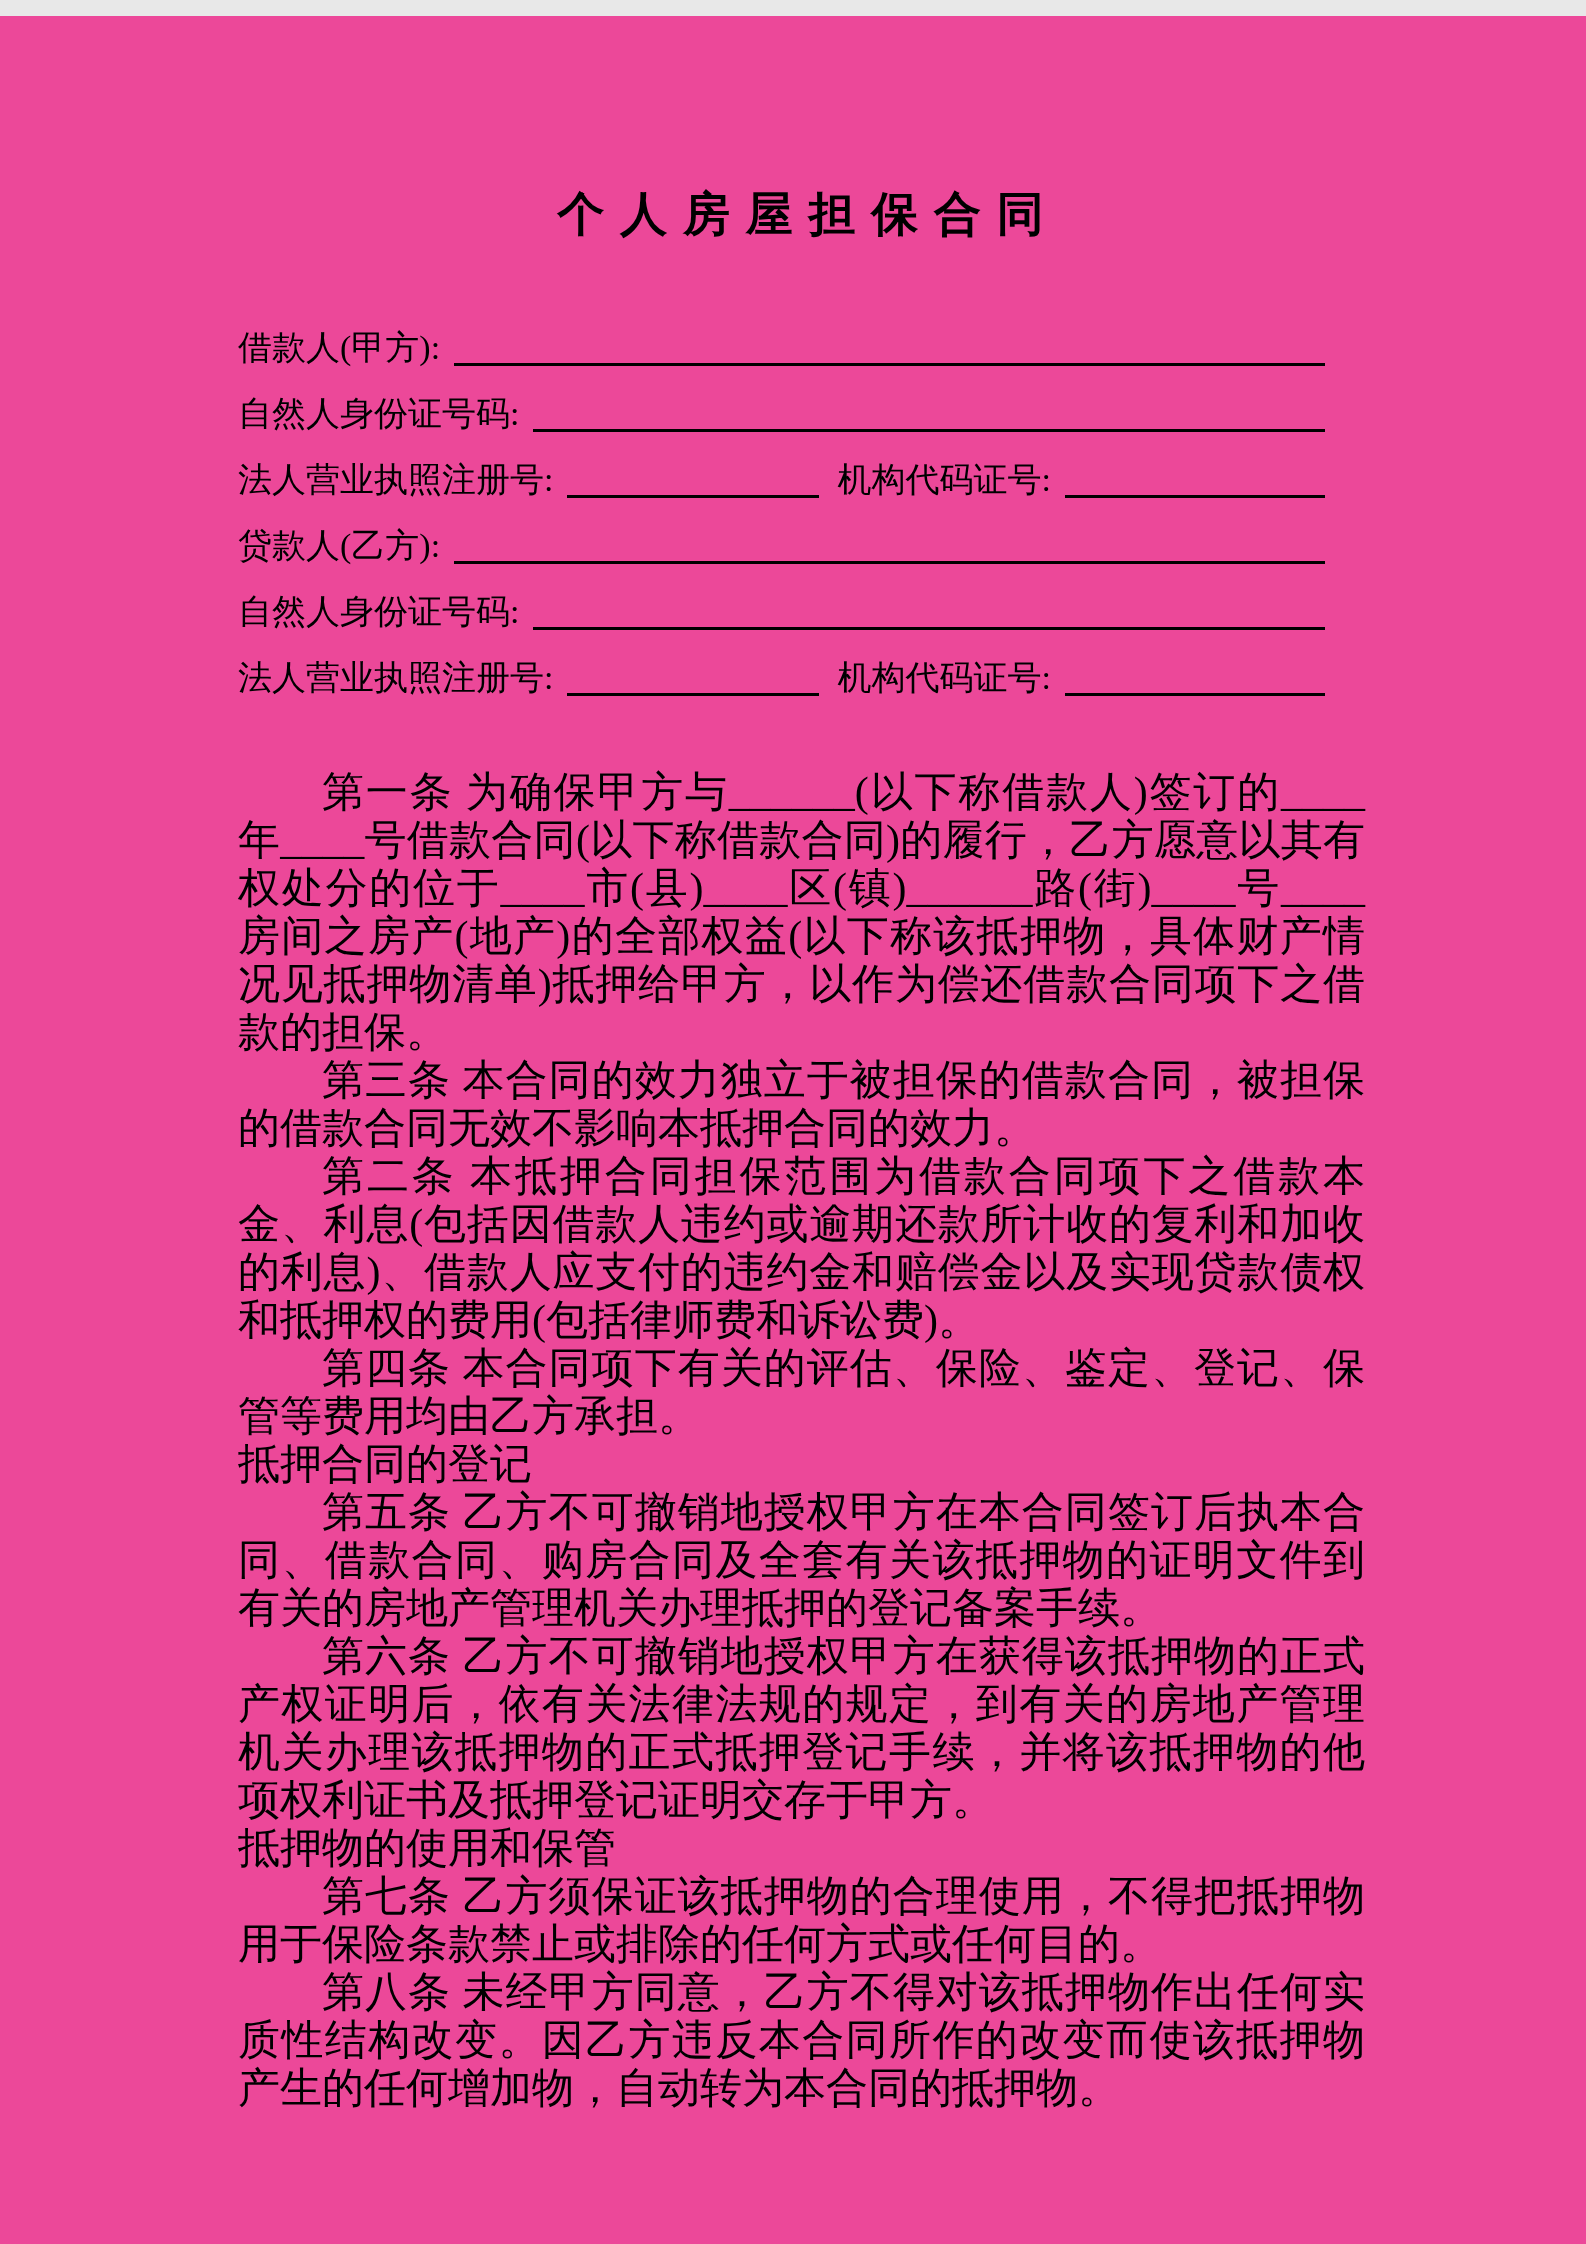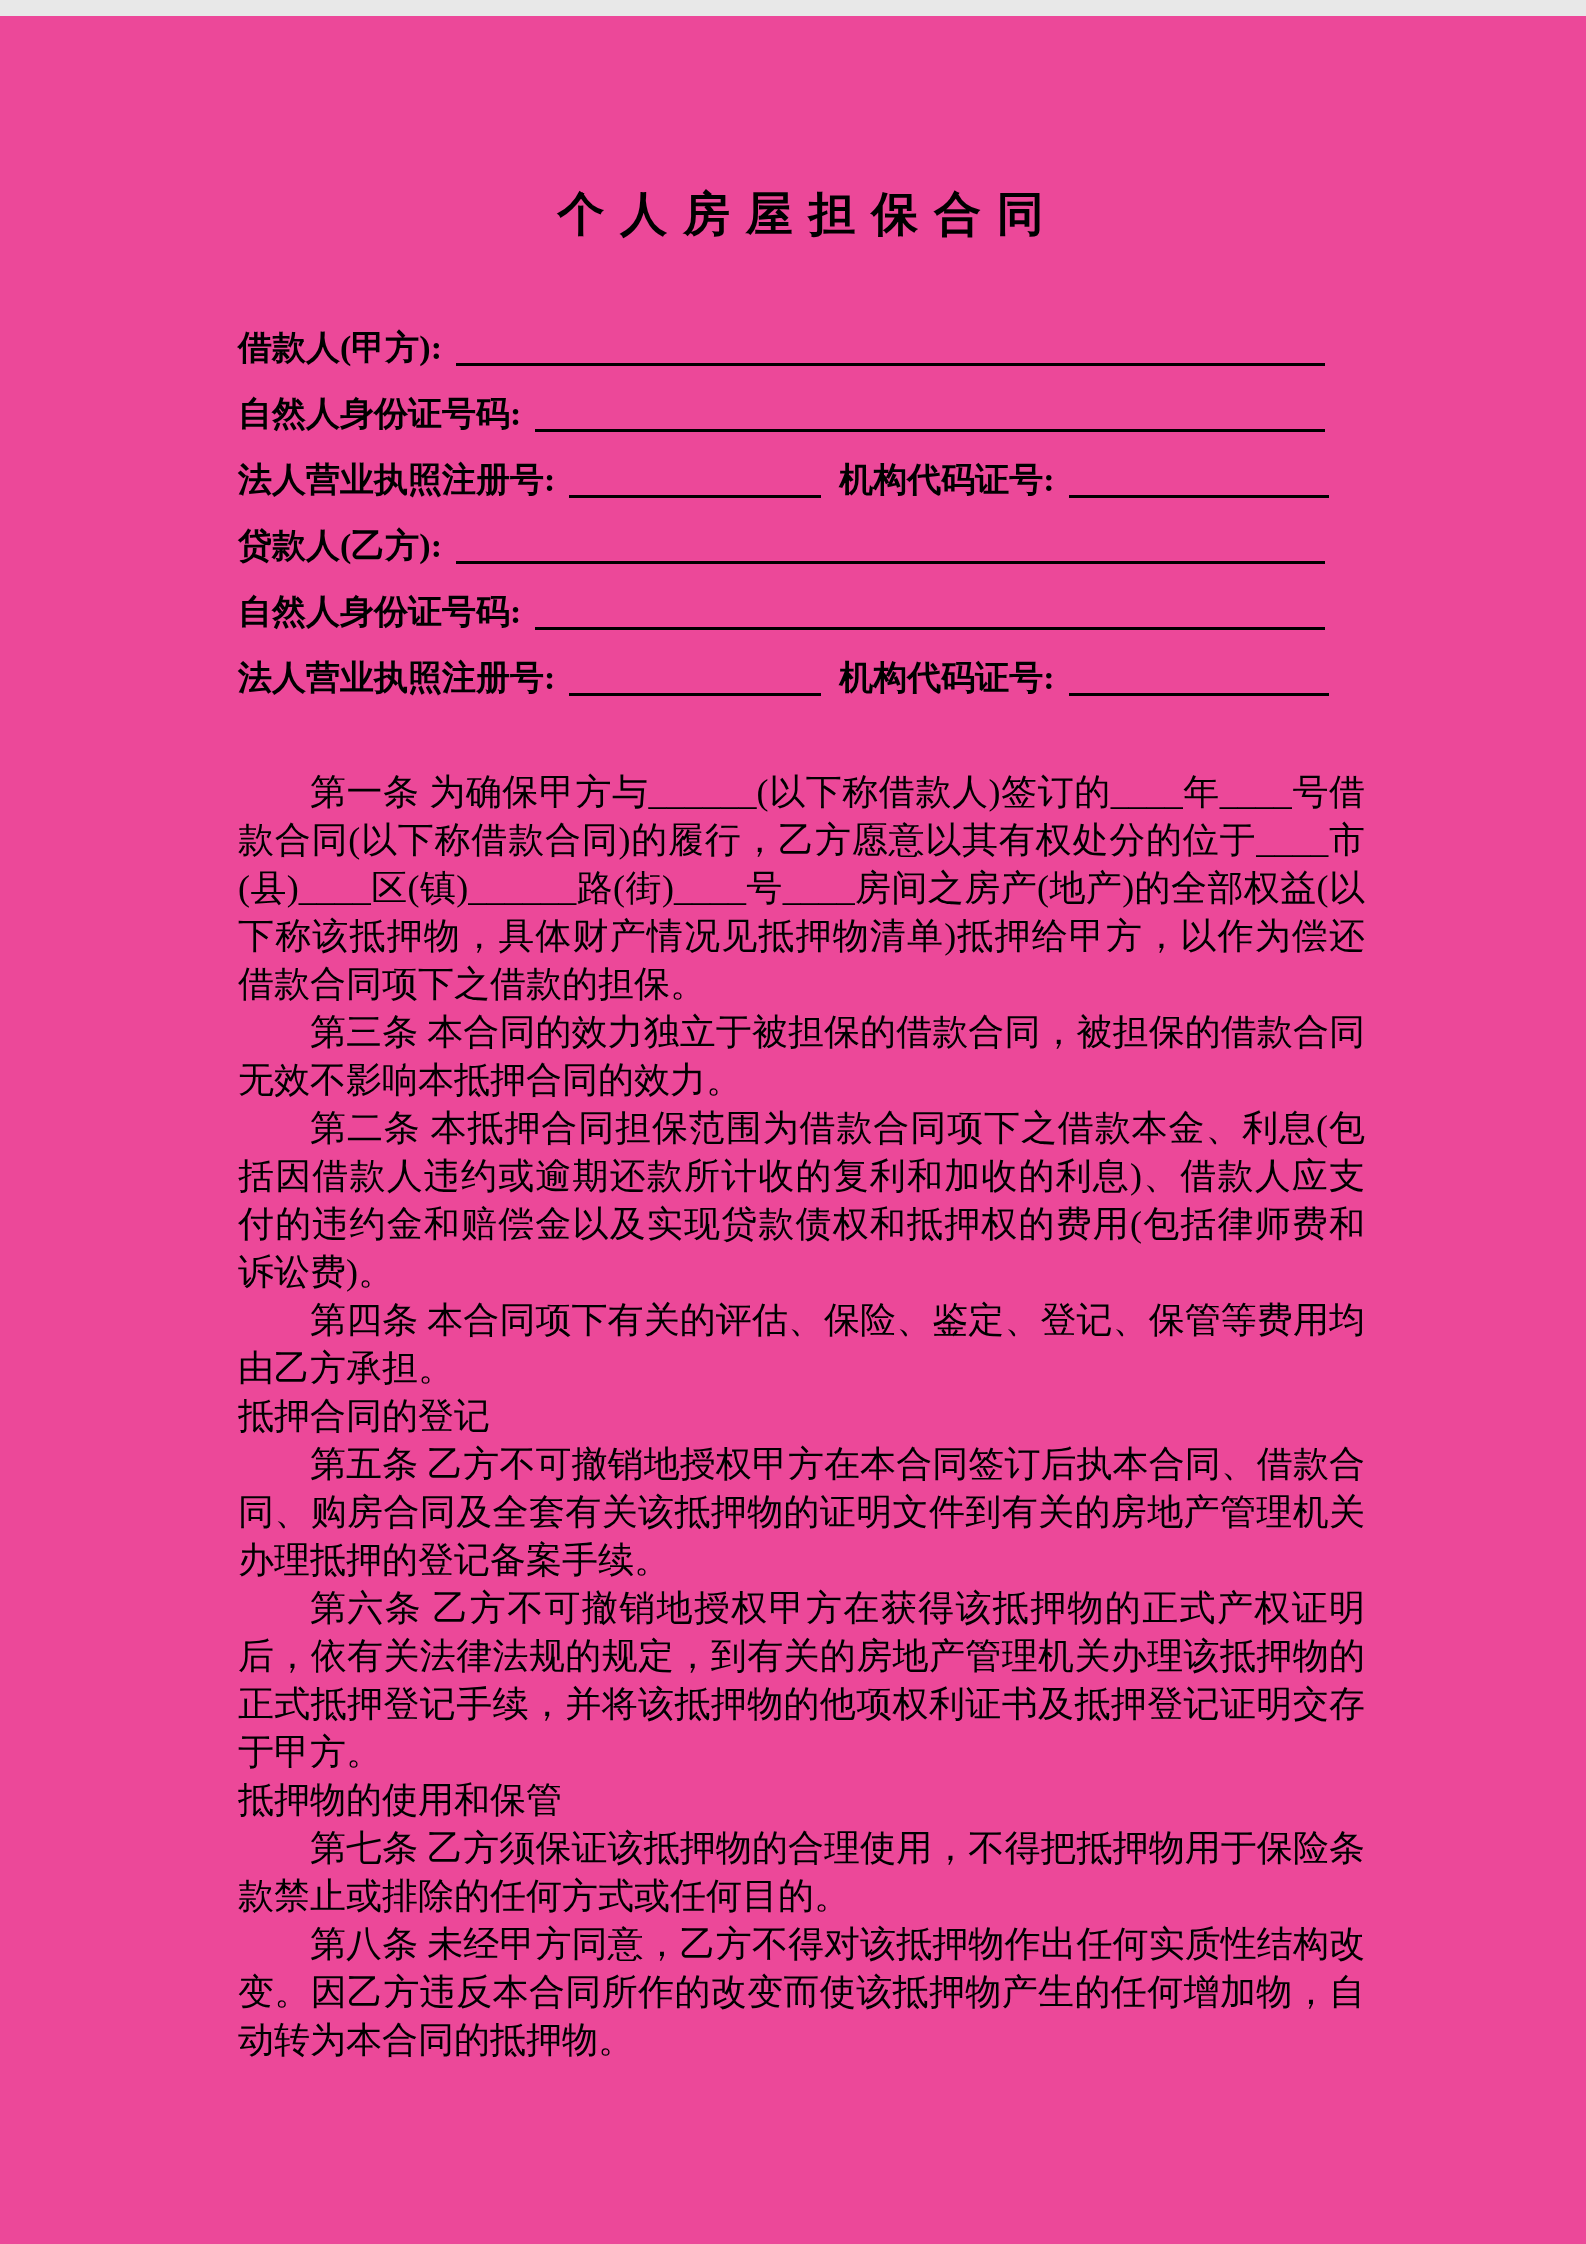--- a/index.html
+++ b/index.html
@@ -25,36 +25,35 @@
     white-space: nowrap;
   }
   .form-section { margin-top: 60px; }
   .form-row {
     display: flex;
     align-items: flex-end;
     height: 66px;
     font-size: 34px;
     line-height: 44px;
     white-space: nowrap;
-    font-weight: bold;
   }
   .form-label { flex: 0 0 auto; }
   .fline {
     border-bottom: 3px solid #000000;
     height: 36px;
     margin-bottom: 4px;
     margin-left: 14px;
   }
   .fline.grow { flex: 1 1 auto; margin-right: 40px; }
   .fline.short-a { flex: 0 0 252px; margin-right: 18px; }
   .fline.short-b { flex: 0 0 260px; margin-right: 40px; }
   .content-section { margin-top: 68px; }
   .para {
     margin: 0;
-    font-size: 36px;
+    font-size: 42px;
     line-height: 48px;
     text-align: justify;
     word-break: break-all;
   }
   .para.indent { text-indent: 2em; }
   .para.heading { text-indent: 0; }
 </style>
 </head>
 <body>
 

